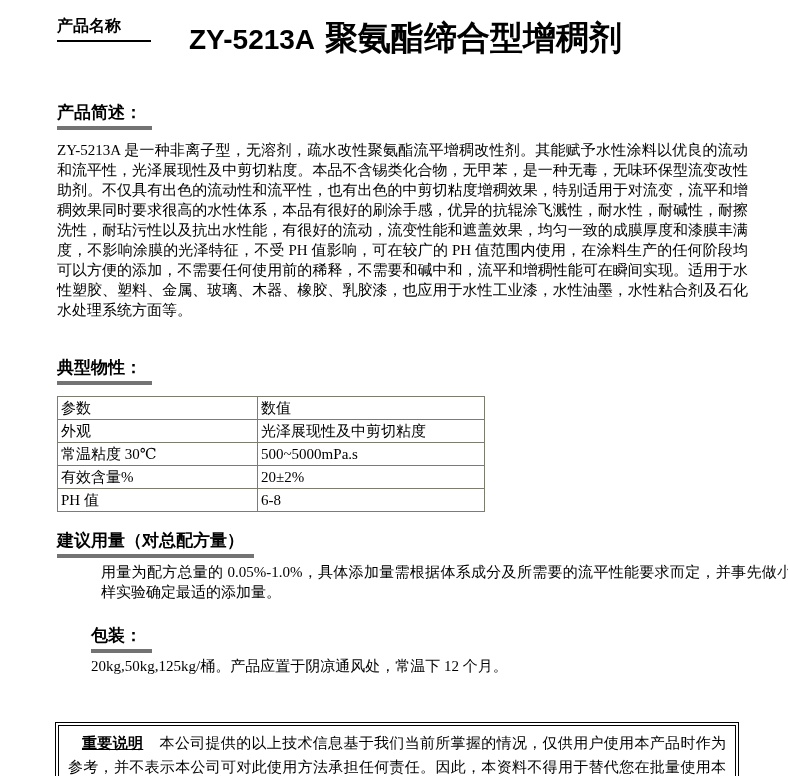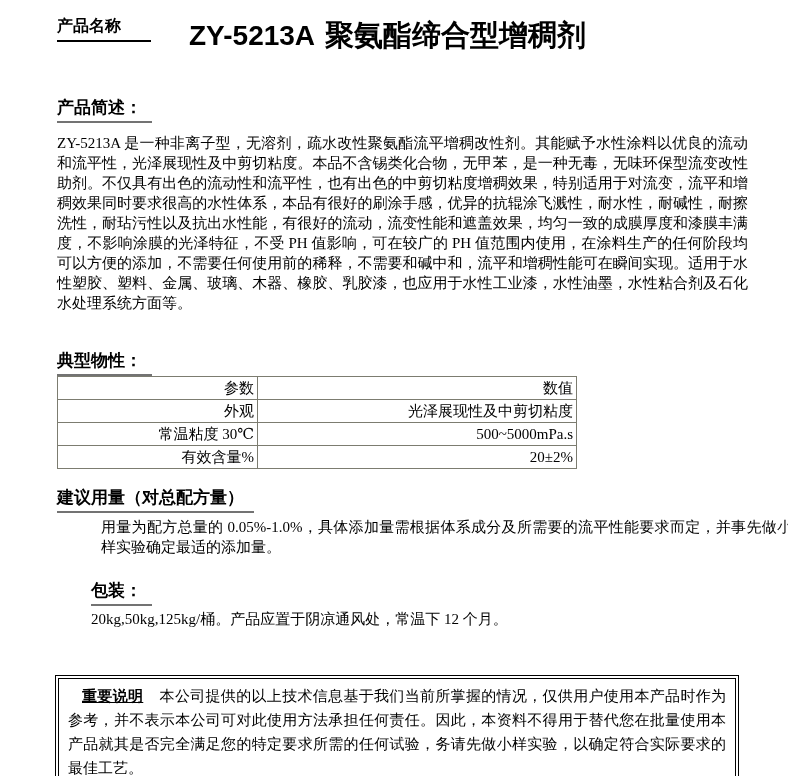--- a/index.html
+++ b/index.html
@@ -23,44 +23,44 @@
     white-space: nowrap;
   }
   .title {
     margin-left: 38px; white-space: nowrap;
   }
   .title .t-en {
     font-family: "Liberation Sans", "DejaVu Sans", sans-serif;
     font-weight: bold; font-size: 28px; letter-spacing: 0px;
   }
   .title .t-cn {
-    font-weight: bold; font-size: 29px; margin-left: 6px;
+    font-weight: bold; font-size: 33px; margin-left: 6px;
   }
   
   .sec-heading {
     display: inline-block;
     font-size: 17px; font-weight: bold;
-    border-bottom: 2px solid #737373;
+    border-bottom: 4px solid #737373;
     padding-right: 10px; padding-bottom: 2px;
     white-space: nowrap;
   }
   
   .body-text {
     font-size: 15px; line-height: 20px;
     text-align: justify;
     width: 691px;
   }
   .sec-intro { margin-top: 40px; }
   .sec-intro .body-text { margin-top: 10px; }
   .sec-props { margin-top: 36px; }
   table.props {
+    margin-top: 11px;
     border-collapse: collapse;
-    width: 520px;
+    width: 428px;
     table-layout: fixed;
-    text-align: right;
   }
   table.props td {
     border: 1px solid #7c7c70;
     font-size: 15px;
     height: 23px;
     padding: 0 3px;
     vertical-align: middle;
     overflow: hidden; white-space: nowrap;
   }
   table.props td.c1 { width: 200px; }
@@ -117,20 +117,24 @@
           <td>光泽展现性及中剪切粘度</td>
         </tr>
         <tr>
           <td class="c1">常温粘度 30℃</td>
           <td>500~5000mPa.s</td>
         </tr>
         <tr>
           <td class="c1">有效含量%</td>
           <td>20±2%</td>
         </tr>
+        <tr>
+          <td class="c1">PH 值</td>
+          <td>6-8</td>
+        </tr>
       </tbody>
     </table>
   </div>
 
   <div class="sec-dosage">
     <span class="sec-heading">建议用量（对总配方量）</span>
     <div class="body-text">用量为配方总量的 0.05%-1.0%，具体添加量需根据体系成分及所需要的流平性能要求而定，并事先做小样实验确定最适的添加量。</div>
   </div>
 
   <div class="sec-pack">

